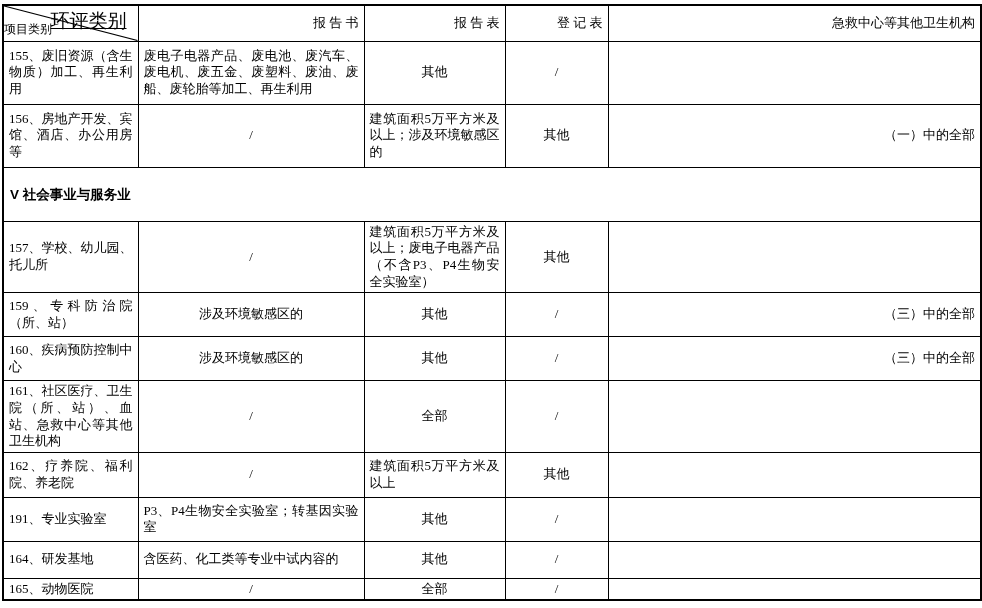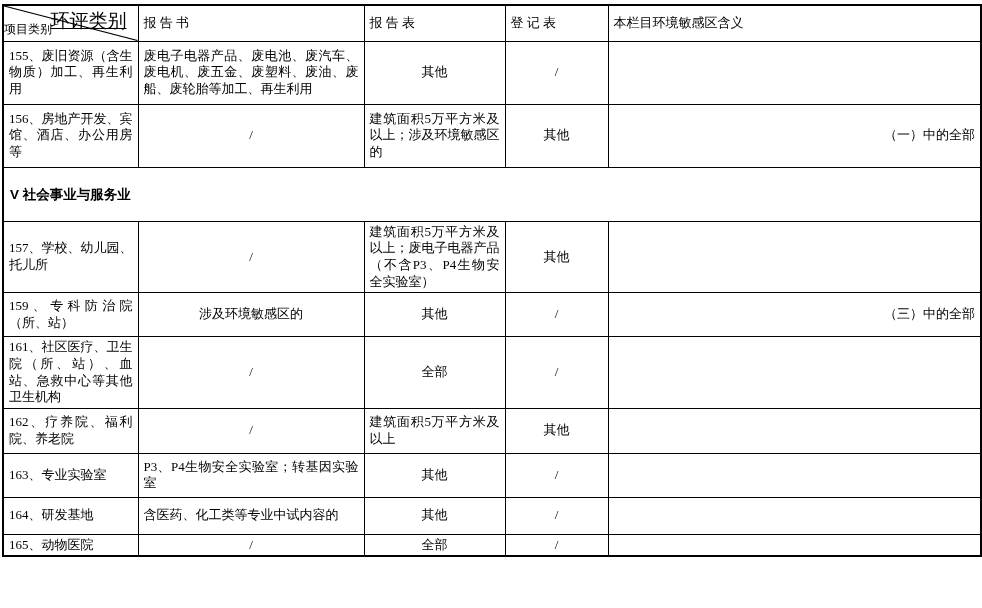--- a/index.html
+++ b/index.html
@@ -41,21 +41,21 @@
   tr.h-157{height:68px}
   tr.h-158{height:27px}
   tr.h-159{height:44px}
   tr.h-160{height:44px}
   tr.h-161{height:70px}
   tr.h-162{height:45px}
   tr.h-163{height:44px}
   tr.h-164{height:37px}
   tr.h-165{height:20px}
   
-  td.hdr{text-align:left;vertical-align:middle;font-size:13.5px;}
+  td.hdr{text-align:right;vertical-align:middle;font-size:13.5px;}
   td.cat-cell{text-align:justify;text-justify:inter-character;vertical-align:middle;margin-left:8px;}
   td.ctr{text-align:center;}
   td.auto{text-align:justify;text-justify:inter-character;margin-left:44px;}
   td.auto.ctr{text-align:center;}
   td.meaning{text-align:right;}
   
   td.diag{position:relative;padding:0;}
   td.diag svg{position:absolute;left:0;top:0;width:100%;height:100%;}
   .diag-top{position:absolute;right:11px;top:3px;font-size:19px;text-decoration:underline;}
   .diag-bottom{position:absolute;left:0;bottom:3px;font-size:12px;}
@@ -86,21 +86,21 @@
       <td class="diag">
         <svg viewBox="0 0 135 36" preserveAspectRatio="none">
           <line x1="0" y1="0" x2="135" y2="36" stroke="#000" stroke-width="1.2"></line>
         </svg>
         <span class="diag-top">环评类别</span>
         <span class="diag-bottom">项目类别</span>
       </td>
       <td class="hdr">报 告 书</td>
       <td class="hdr">报 告 表</td>
       <td class="hdr">登 记 表</td>
-      <td class="hdr">本栏目环境敏感区含义</td>
+      <td class="hdr">急救中心等其他卫生机构</td>
     </tr>
 
     <tr class="h-155">
       <td class="cat-cell">155、废旧资源（含生物质）加工、再生利用</td>
       <td class="auto">废电子电器产品、废电池、废汽车、废电机、废五金、废塑料、废油、废船、废轮胎等加工、再生利用</td>
       <td class="auto ctr">其他</td>
       <td class="ctr">/</td>
       <td class="meaning"></td>
     </tr>
 
@@ -126,39 +126,46 @@
 
 
     <tr class="h-159">
       <td class="cat-cell">159、专科防治院（所、站）</td>
       <td class="auto ctr">涉及环境敏感区的</td>
       <td class="auto ctr">其他</td>
       <td class="ctr">/</td>
       <td class="meaning">（三）中的全部</td>
     </tr>
 
+    <tr class="h-160">
+      <td class="cat-cell">160、疾病预防控制中心</td>
+      <td class="auto ctr">涉及环境敏感区的</td>
+      <td class="auto ctr">其他</td>
+      <td class="ctr">/</td>
+      <td class="meaning">（三）中的全部</td>
+    </tr>
 
     <tr class="h-161">
       <td class="cat-cell">161、社区医疗、卫生院（所、站）、血站、急救中心等其他卫生机构</td>
       <td class="auto ctr">/</td>
       <td class="auto ctr">全部</td>
       <td class="ctr">/</td>
       <td class="meaning"></td>
     </tr>
 
     <tr class="h-162">
       <td class="cat-cell">162、疗养院、福利院、养老院</td>
       <td class="auto ctr">/</td>
       <td class="auto">建筑面积5万平方米及以上</td>
       <td class="ctr">其他</td>
       <td class="meaning"></td>
     </tr>
 
     <tr class="h-163">
-      <td class="cat-cell">163、专业实验室</td>
+      <td class="cat-cell">191、专业实验室</td>
       <td class="auto">P3、P4生物安全实验室；转基因实验室</td>
       <td class="auto ctr">其他</td>
       <td class="ctr">/</td>
       <td class="meaning"></td>
     </tr>
 
     <tr class="h-164">
       <td class="cat-cell">164、研发基地</td>
       <td class="auto">含医药、化工类等专业中试内容的</td>
       <td class="auto ctr">其他</td>

